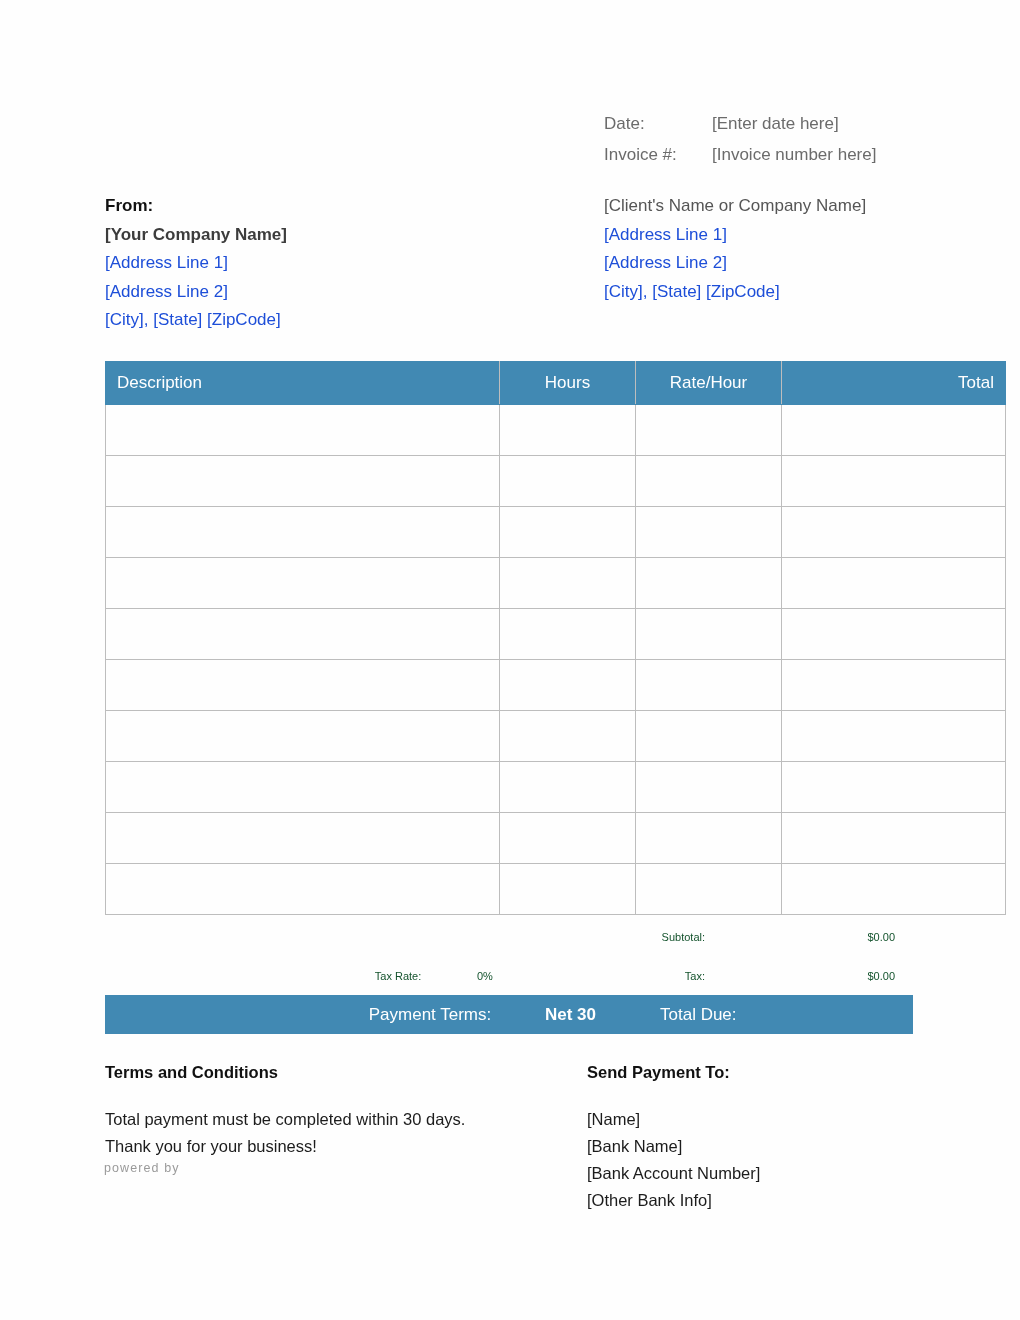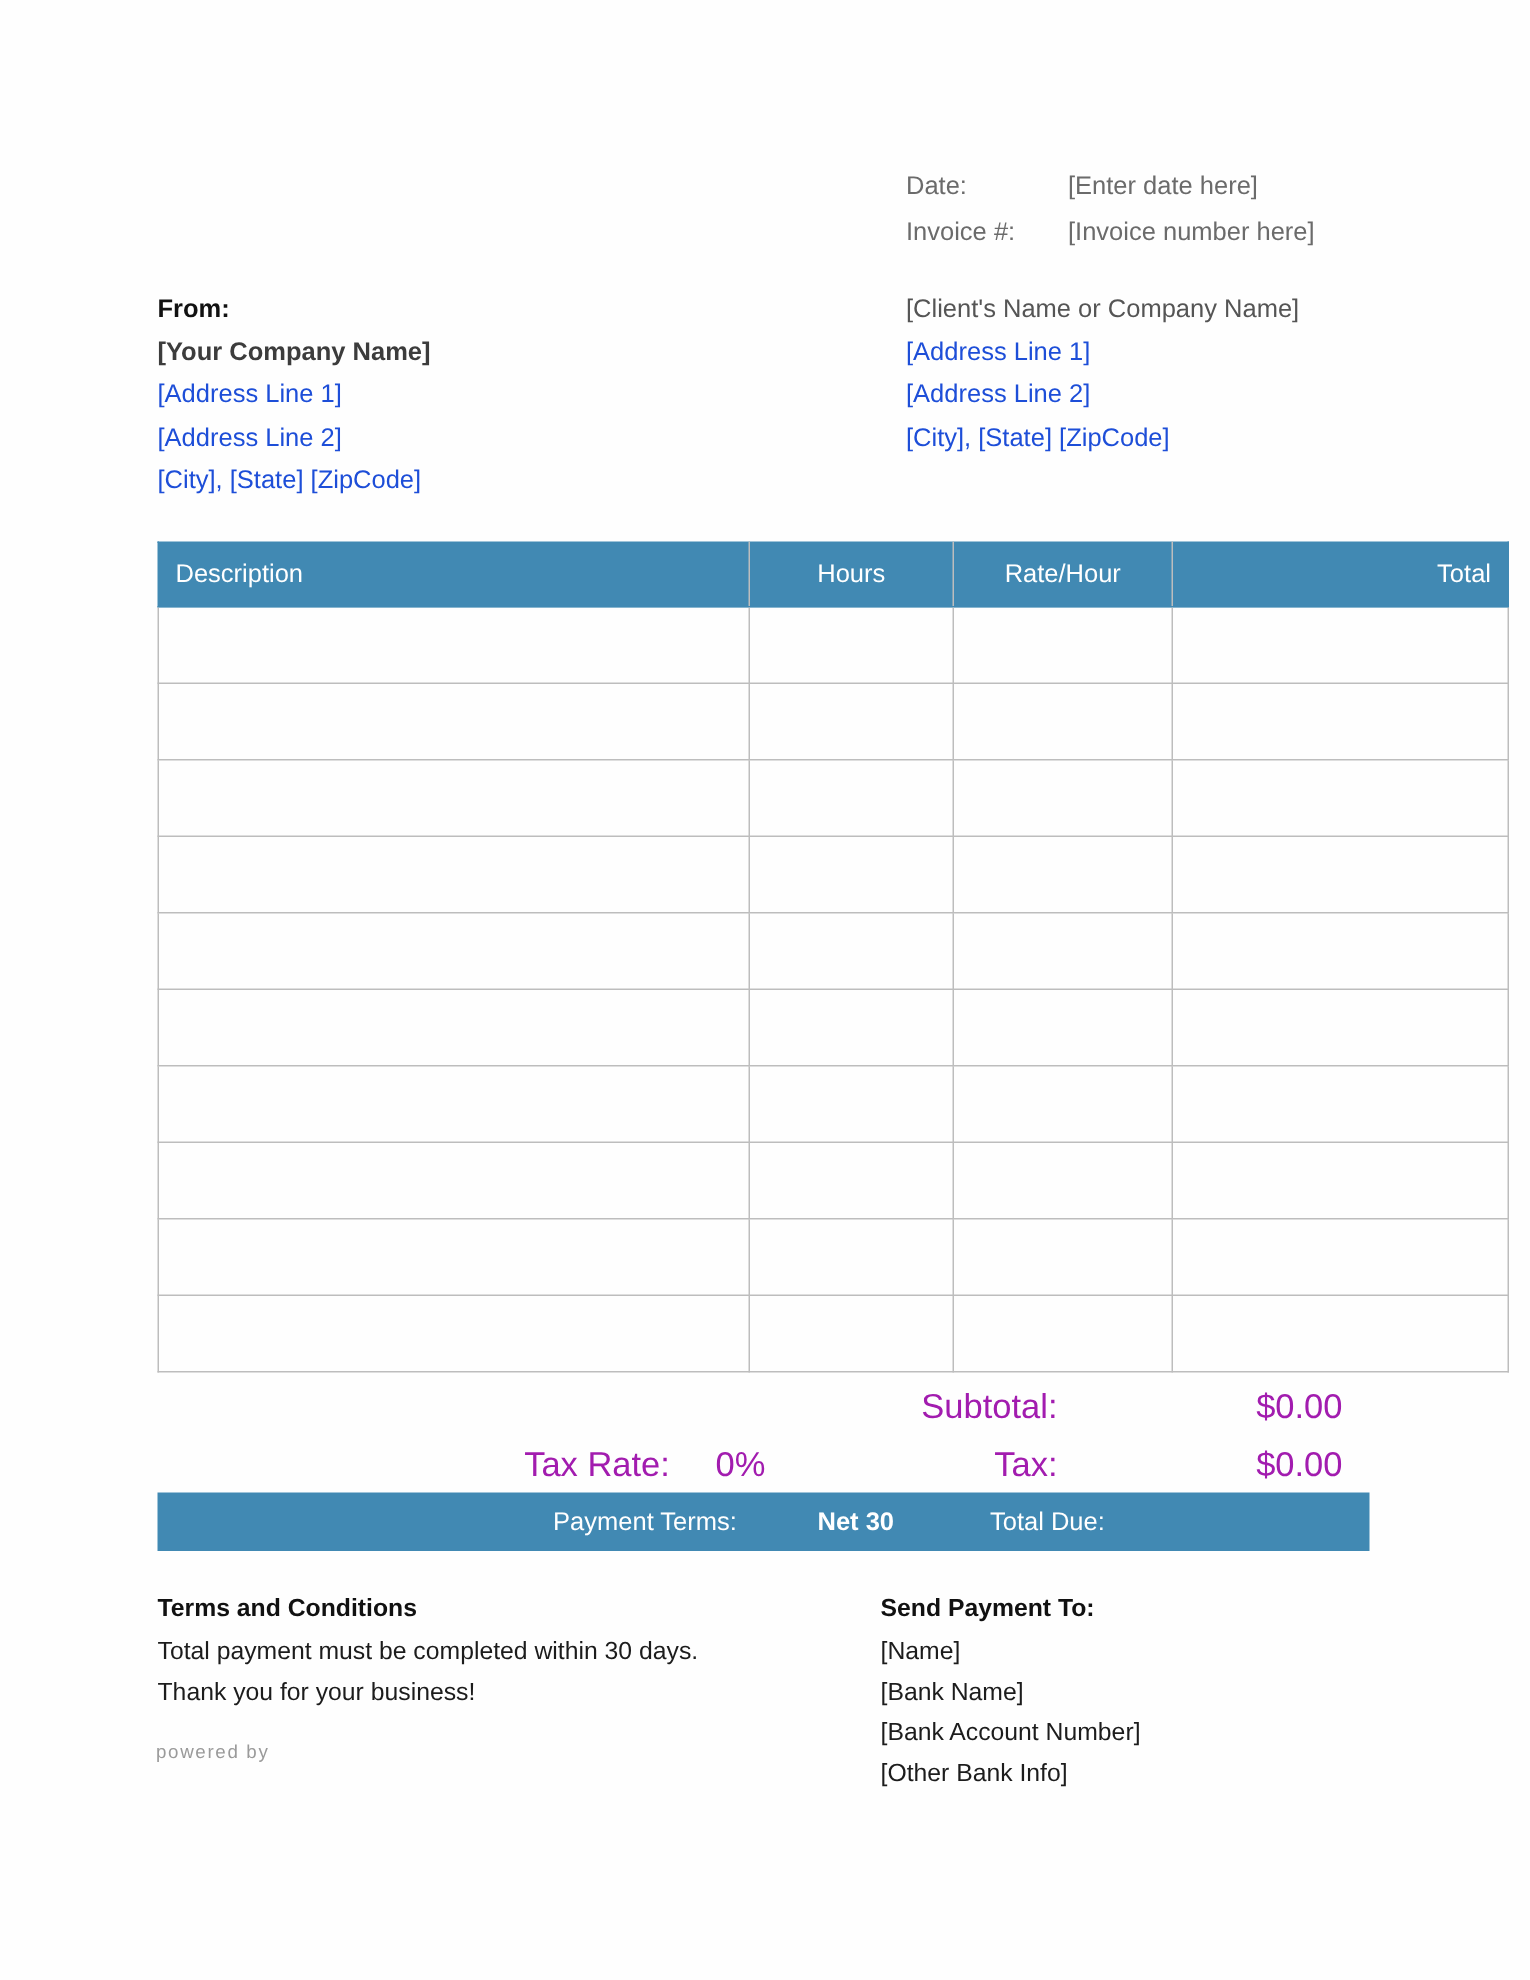--- a/index.html
+++ b/index.html
@@ -108,22 +108,22 @@
     background: #fefefe;
     padding: 0 11px;
   }
 
   
   .totals {
     position: absolute;
     left: 105px;
     top: 918px;
     width: 808px;
-    font-size: 23px;
-    color: #a21caf;
+    font-size: 11px;
+    color: #14532d;
     text-decoration: underline;
   }
   .tot-row {
     position: relative;
     height: 39px;
     line-height: 39px;
   }
   .taxrate-label {
     position: absolute;
     left: 240px;
@@ -199,21 +199,21 @@
     top: 1059px;
     font-size: 16.5px;
     color: #1c1c1c;
     line-height: 27px;
   }
   .footer-left .heading,
   .footer-right .heading {
     font-weight: bold;
     color: #111111;
     display: block;
-    margin-bottom: 2px;
+    margin-bottom: 20px;
   }
   .footer-left .line,
   .footer-right .line { display: block; }
 
   
   .logo {
     position: absolute;
     left: 104px;
     top: 1160px;
   }

